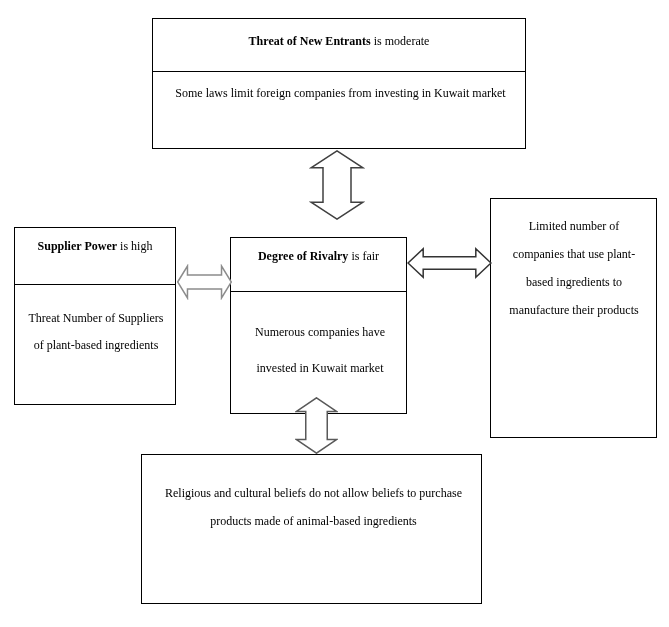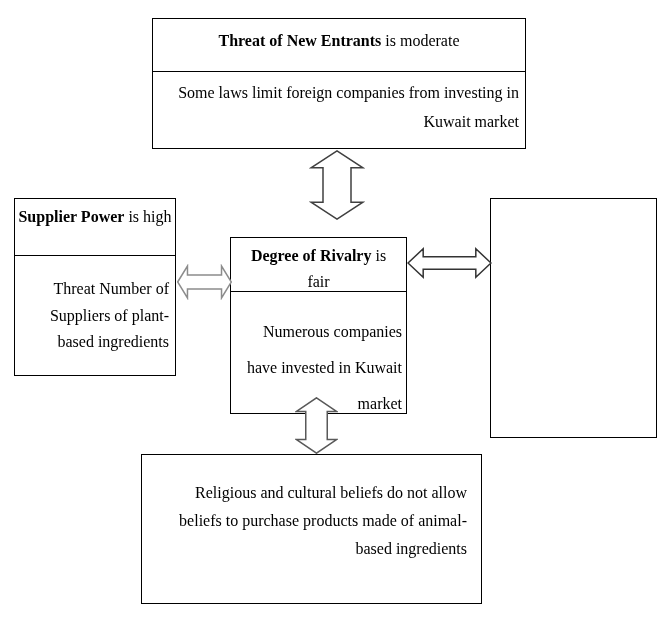--- a/index.html
+++ b/index.html
@@ -7,50 +7,50 @@
     --text: #000000;
     --bg: #ffffff;
   }
   html, body { margin: 0; padding: 0; background: var(--bg); }
   #canvas {
     position: relative;
     width: 669px;
     height: 627px;
     background: var(--bg);
     font-family: "Liberation Serif", "DejaVu Serif", serif;
-    font-size: 16px;
+    font-size: 12px;
     color: var(--text);
     overflow: hidden;
   }
   .box {
     position: absolute;
     border: 1px solid var(--border);
     background: var(--bg);
     box-sizing: border-box;
   }
   .title {
     text-align: center;
     box-sizing: border-box;
     line-height: 26px;
   }
   .title b { font-weight: bold; }
   .divided .title { border-bottom: 1px solid var(--border); }
   .body {
-    text-align: right;
+    text-align: center;
     box-sizing: border-box;
   }
   .arrow { position: absolute; display: block; }
 
   
   #box-top    { left: 152px; top: 18px;  width: 374px; height: 131px; }
   #box-top .title  { height: 53px; padding-top: 9px; }
   #box-top .body   { padding: 7px 6px 0 9px; line-height: 28.5px; }
 
   
-  #box-left   { left: 14px;  top: 198px; width: 162px; height: 178px; }
+  #box-left   { left: 14px;  top: 227px; width: 162px; height: 178px; }
   #box-left .title { height: 57px; padding-top: 5px; }
   #box-left .body  { padding: 20px 6px 0 8px; line-height: 26.5px; }
 
   
   #box-center { left: 230px; top: 221px; width: 177px; height: 177px; margin-top: 16px; }
   #box-center .title { height: 54px; padding: 5px 10px 0 10px; }
   #box-center .body  { padding: 22px 4px 0 7px; line-height: 36px; }
 
   
   #box-right  { left: 490px; top: 198px; width: 167px; height: 240px; }
@@ -82,20 +82,21 @@
     <div class="title"><b>Supplier Power</b><span> is high</span></div>
     <div class="body">Threat Number of Suppliers of plant-based ingredients</div>
   </div>
 
   <div class="box divided" id="box-center">
     <div class="title"><b>Degree of Rivalry</b><span> is fair</span></div>
     <div class="body">Numerous companies have invested in Kuwait market</div>
   </div>
 
   <div class="box divided" id="box-right">
+    <div class="body">Limited number of companies that use plant-based ingredients to manufacture their products</div>
   </div>
 
   <div class="box" id="box-bottom">
     <div class="body">Religious and cultural beliefs do not allow beliefs to purchase products made of animal-based ingredients</div>
   </div>
 
   <svg class="arrow" id="arrow-top" viewBox="0 0 56 71" preserveAspectRatio="none">
     <polygon points="28,1 54,18 42,18 42,53 54,53 28,70 2,53 14,53 14,18 2,18" fill="#ffffff" stroke-width="1.5" vector-effect="non-scaling-stroke" stroke="#404040"></polygon>
   </svg>
 

